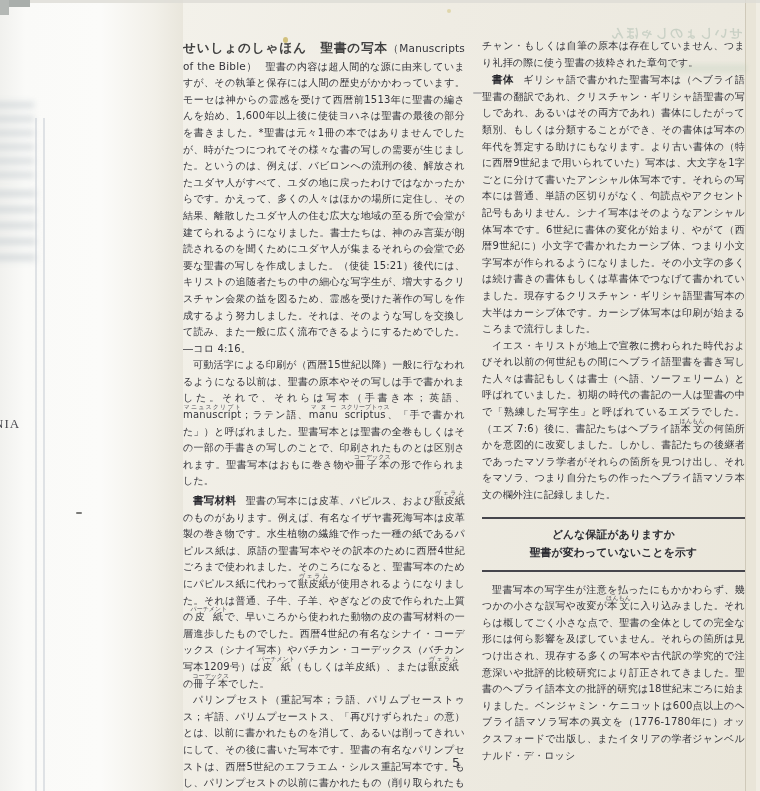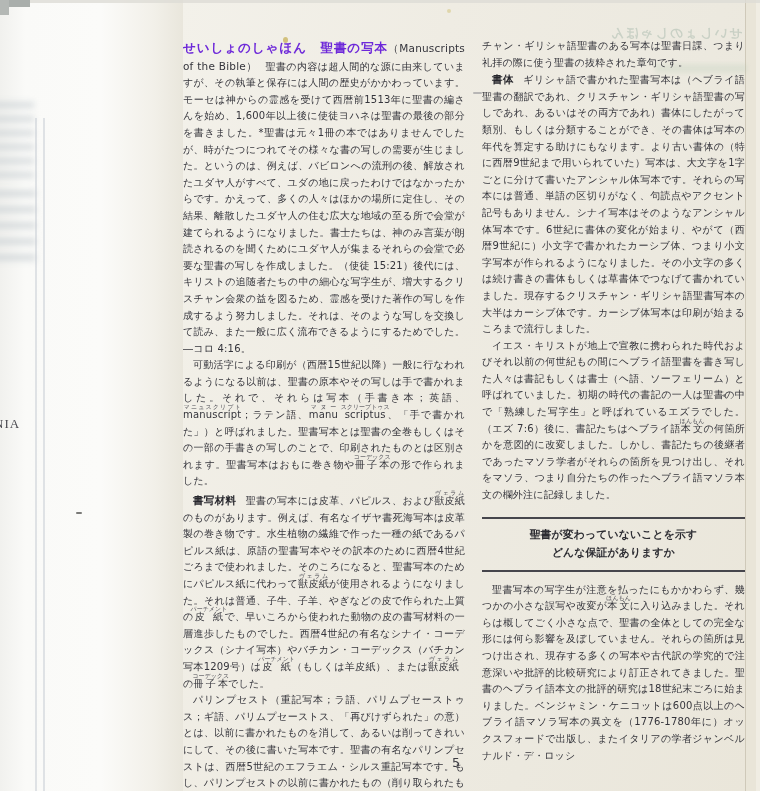--- a/index.html
+++ b/index.html
@@ -53,21 +53,21 @@
   }
   
   .col {
     position:absolute; text-align:justify; color:#34343b;
     font-size:10px; line-height:16.6px; letter-spacing:.2px;
   }
   .col-left  { left:183px; top:40px; width:282px; }
   .col-right { left:482px; top:38px; width:263px; }
   .para { margin:0; }
   .para.indent, .para.head { text-indent:1em; }
-  .entry-title { font-weight:bold; font-size:12.5px; letter-spacing:.5px; color:#6d28d9; }
+  .entry-title { font-weight:bold; font-size:12.5px; letter-spacing:.5px; color:#404040; }
   .entry-title-en { font-size:10.5px; margin-right:.8em; }
   .para-head { font-weight:bold; font-size:10.5px; color:#26262c; margin-right:.9em; }
   ruby rt { font-size:6px; line-height:1; color:#4a4a52; letter-spacing:0; }
   .question-box {
     margin:13px 0 10px; padding:7px 0 8px;
     border-top:2px solid #46464c; border-bottom:2px solid #46464c;
     text-align:center; text-indent:0;
     font-weight:bold; font-size:10.8px; line-height:18px; color:#2c2c32;
   }
   .page-number {
@@ -102,27 +102,27 @@
 
   <div class="col col-left">
       <p class="para entry"><span class="entry-title">せいしょのしゃほん　聖書の写本</span><span class="entry-title-en">（Manuscripts of the Bible）</span><span class="para-text">聖書の内容は超人間的な源に由来していますが、その執筆と保存には人間の歴史がかかわっています。モーセは神からの霊感を受けて西暦前1513年に聖書の編さんを始め、1,600年以上後に使徒ヨハネは聖書の最後の部分を書きました。*聖書は元々1冊の本ではありませんでしたが、時がたつにつれてその様々な書の写しの需要が生じました。というのは、例えば、バビロンへの流刑の後、解放されたユダヤ人がすべて、ユダの地に戻ったわけではなかったからです。かえって、多くの人々はほかの場所に定住し、その結果、離散したユダヤ人の住む広大な地域の至る所で会堂が建てられるようになりました。書士たちは、神のみ言葉が朗読されるのを聞くためにユダヤ人が集まるそれらの会堂で必要な聖書の写しを作成しました。（使徒 15:21）後代には、キリストの追随者たちの中の細心な写字生が、増大するクリスチャン会衆の益を図るため、霊感を受けた著作の写しを作成するよう努力しました。それは、そのような写しを交換して読み、また一般に広く流布できるようにするためでした。―コロ 4:16。</span></p>
       <p class="para indent"><span class="para-text">可動活字による印刷が（西暦15世紀以降）一般に行なわれるようになる以前は、聖書の原本やその写しは手で書かれました。それで、それらは写本（手書き本；英語、<ruby>manuscript<rt>マニュスクリプト</rt></ruby>；ラテン語、<ruby>manu<rt>マヌー</rt></ruby> <ruby>scriptus<rt>スクリープトゥス</rt></ruby>、「手で書かれた」）と呼ばれました。聖書写本とは聖書の全巻もしくはその一部の手書きの写しのことで、印刷されたものとは区別されます。聖書写本はおもに巻き物や<ruby>冊子本<rt>コーデックス</rt></ruby>の形で作られました。</span></p>
       <p class="para head"><span class="para-head">書写材料</span><span class="para-text">聖書の写本には皮革、パピルス、および<ruby>獣皮紙<rt>ヴェラム</rt></ruby>のものがあります。例えば、有名なイザヤ書死海写本は皮革製の巻き物です。水生植物の繊維で作った一種の紙であるパピルス紙は、原語の聖書写本やその訳本のために西暦4世紀ごろまで使われました。そのころになると、聖書写本のためにパピルス紙に代わって<ruby>獣皮紙<rt>ヴェラム</rt></ruby>が使用されるようになりました。それは普通、子牛、子羊、やぎなどの皮で作られた上質の<ruby>皮紙<rt>パーチメント</rt></ruby>で、早いころから使われた動物の皮の書写材料の一層進歩したものでした。西暦4世紀の有名なシナイ・コーデックス（シナイ写本）やバチカン・コーデックス（バチカン写本1209号）は<ruby>皮紙<rt>パーチメント</rt></ruby>（もしくは羊皮紙）、または<ruby>獣皮紙<rt>ヴェラム</rt></ruby>の<ruby>冊子本<rt>コーデックス</rt></ruby>でした。</span></p>
       <p class="para indent"><span class="para-text">パリンプセスト（重記写本；ラ語、パリムプセーストゥス；ギ語、パリムプセーストス、「再びけずられた」の意）とは、以前に書かれたものを消して、あるいは削ってきれいにして、その後に書いた写本です。聖書の有名なパリンプセストは、西暦5世紀のエフラエム・シルス重記写本です。もし、パリンプセストの以前に書かれたもの（削り取られたもの）が重要な文であれば、多くの場合、学者は化学薬品を使ったり、写真を撮ったりするなどの技術的な手段を講じて、その消された文を読むことができます。クリス</span></p>
     </div>
 
   <div class="col col-right">
     <div>
-        <p class="para plain"><span class="para-text">チャン・ギリシャ語聖書のある写本は聖書日課、つまり礼拝の際に使う聖書の抜粋された章句です。</span></p>
+        <p class="para plain"><span class="para-text">チャン・もしくは自筆の原本は存在していません、つまり礼拝の際に使う聖書の抜粋された章句です。</span></p>
         <p class="para head"><span class="para-head">書体</span><span class="para-text">ギリシャ語で書かれた聖書写本は（ヘブライ語聖書の翻訳であれ、クリスチャン・ギリシャ語聖書の写しであれ、あるいはその両方であれ）書体にしたがって類別、もしくは分類することができ、その書体は写本の年代を算定する助けにもなります。より古い書体の（特に西暦9世紀まで用いられていた）写本は、大文字を1字ごとに分けて書いたアンシャル体写本です。それらの写本には普通、単語の区切りがなく、句読点やアクセント記号もありません。シナイ写本はそのようなアンシャル体写本です。6世紀に書体の変化が始まり、やがて（西暦9世紀に）小文字で書かれたカーシブ体、つまり小文字写本が作られるようになりました。その小文字の多くは続け書きの書体もしくは草書体でつなげて書かれていました。現存するクリスチャン・ギリシャ語聖書写本の大半はカーシブ体です。カーシブ体写本は印刷が始まるころまで流行しました。</span></p>
         <p class="para indent"><span class="para-text">イエス・キリストが地上で宣教に携わられた時代およびそれ以前の何世紀もの間にヘブライ語聖書を書き写した人々は書記もしくは書士（ヘ語、ソーフェリーム）と呼ばれていました。初期の時代の書記の一人は聖書の中で「熟練した写字生」と呼ばれているエズラでした。（エズ 7:6）後に、書記たちはヘブライ語<ruby>本文<rt>ほんもん</rt></ruby>の何箇所かを意図的に改変しました。しかし、書記たちの後継者であったマソラ学者がそれらの箇所を見つけ出し、それをマソラ、つまり自分たちの作ったヘブライ語マソラ本文の欄外注に記録しました。</span></p>
       </div>
     <div class="question-box">
+      <div>どんな保証がありますか</div>
       <div>聖書が変わっていないことを示す</div>
-      <div>どんな保証がありますか</div>
     </div>
     <div>
         <p class="para indent"><span class="para-text">聖書写本の写字生が注意を払ったにもかかわらず、幾つかの小さな誤写や改変が<ruby>本文<rt>ほんもん</rt></ruby>に入り込みました。それらは概してごく小さな点で、聖書の全体としての完全な形には何ら影響を及ぼしていません。それらの箇所は見つけ出され、現存する多くの写本や古代訳の学究的で注意深いや批評的比較研究により訂正されてきました。聖書のヘブライ語本文の批評的研究は18世紀末ごろに始まりました。ベンジャミン・ケニコットは600点以上のヘブライ語マソラ写本の異文を（1776-1780年に）オックスフォードで出版し、またイタリアの学者ジャンベルナルド・デ・ロッシ</span></p>
       </div>
   </div>
 
   <div class="page-number">5</div>
 
 </div>
 

